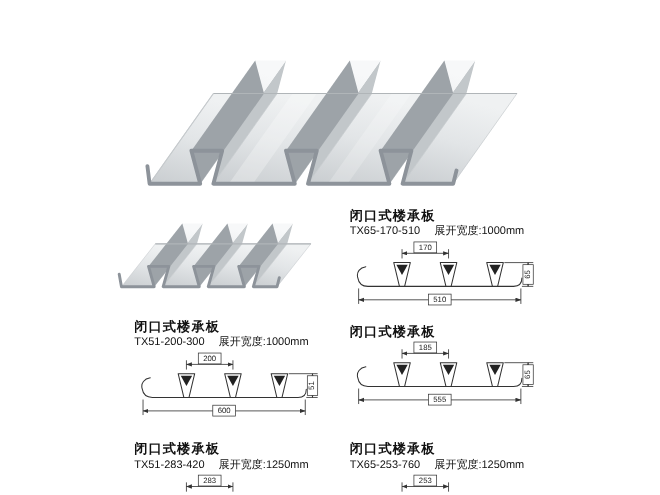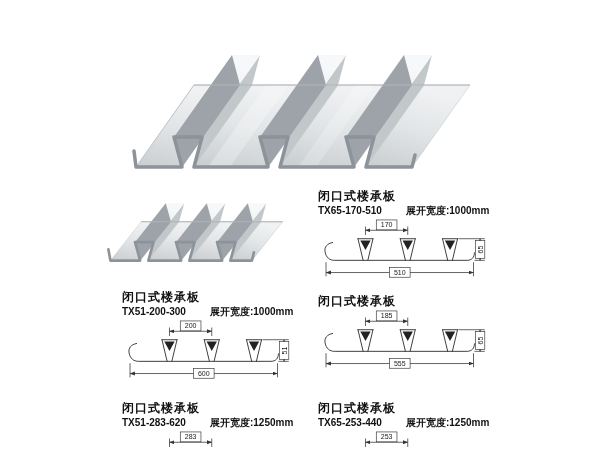--- a/index.html
+++ b/index.html
@@ -12,21 +12,21 @@
   #render-large { left:112px; top:2px; }
   #render-small { left:98px;  top:152px; }
   
   .slot { position:absolute; width:184px; }
   #slot-0 { left:318px; top:146px; }
   #slot-1 { left:122px; top:247px; }
   #slot-2 { left:318px; top:251px; }
   #slot-3 { left:122px; top:358px; }
   #slot-4 { left:318px; top:358px; }
   .sec-title { font-size:12px; font-weight:bold; letter-spacing:1px; line-height:14px; margin-bottom:2px; }
-  .sec-sub { font-size:10px; line-height:12px; display:flex; gap:24px; white-space:nowrap; margin-bottom:2px;font-weight:bold; }
+  .sec-sub { font-size:10px; line-height:12px; display:flex; gap:13px; white-space:nowrap; margin-bottom:2px; }
   svg text { font-family:"Liberation Sans", sans-serif; fill:#1a1a1a; }
   .pline { fill:none; stroke:#333333; stroke-width:1; stroke-linecap:round; }
   .dline { stroke:#333333; stroke-width:0.8; fill:none; }
   .darrow { stroke:#333333; stroke-width:0.8; fill:none;
             marker-start:url(#dimArrow); marker-end:url(#dimArrow); }
   .dbox { fill:#ffffff; stroke:#333333; stroke-width:0.7; }
   .dnum { font-size:7.5px; text-anchor:middle; }
 </style>
 </head>
 <body>
@@ -252,21 +252,21 @@
         <rect class="dbox" x="167" y="23" width="10" height="19"></rect>
         <text class="dnum" x="172" y="32.5" transform="rotate(-90 172 32.5)" dominant-baseline="central">65</text>
       </g>
     </svg>
   </div>
 </div>
   <div class="slot" id="slot-3">
   <div class="section">
     <div class="sec-title">闭口式楼承板</div>
     <div class="sec-sub">
-      <span>TX51-283-620</span>
+      <span>TX51-283-420</span>
       <span>展开宽度:1250mm</span>
     </div>
     <svg class="drawing" width="172" height="62" viewBox="0 0 182 66">
 
       <path class="pline" d="M15,25 C9,26 6,30 7,35 C8,41 12,44 17,44 L158,44 C163,44 166,41 166,36"></path>
 
       <g>
         <path class="pline" d="M42,21 L58,21 M42,21 L47.5,44 M58,21 L52.5,44"></path>
         <path d="M44.5,23 L55.5,23 L50,33 Z" fill="#222222"></path>
       </g>
@@ -299,21 +299,21 @@
         <rect class="dbox" x="167" y="23" width="10" height="19"></rect>
         <text class="dnum" x="172" y="32.5" transform="rotate(-90 172 32.5)" dominant-baseline="central">51</text>
       </g>
     </svg>
   </div>
 </div>
   <div class="slot" id="slot-4">
   <div class="section">
     <div class="sec-title">闭口式楼承板</div>
     <div class="sec-sub">
-      <span>TX65-253-440</span>
+      <span>TX65-253-760</span>
       <span>展开宽度:1250mm</span>
     </div>
     <svg class="drawing" width="172" height="62" viewBox="0 0 182 66">
 
       <path class="pline" d="M15,25 C9,26 6,30 7,35 C8,41 12,44 17,44 L158,44 C163,44 166,41 166,36"></path>
 
       <g>
         <path class="pline" d="M42,21 L58,21 M42,21 L47.5,44 M58,21 L52.5,44"></path>
         <path d="M44.5,23 L55.5,23 L50,33 Z" fill="#222222"></path>
       </g>

